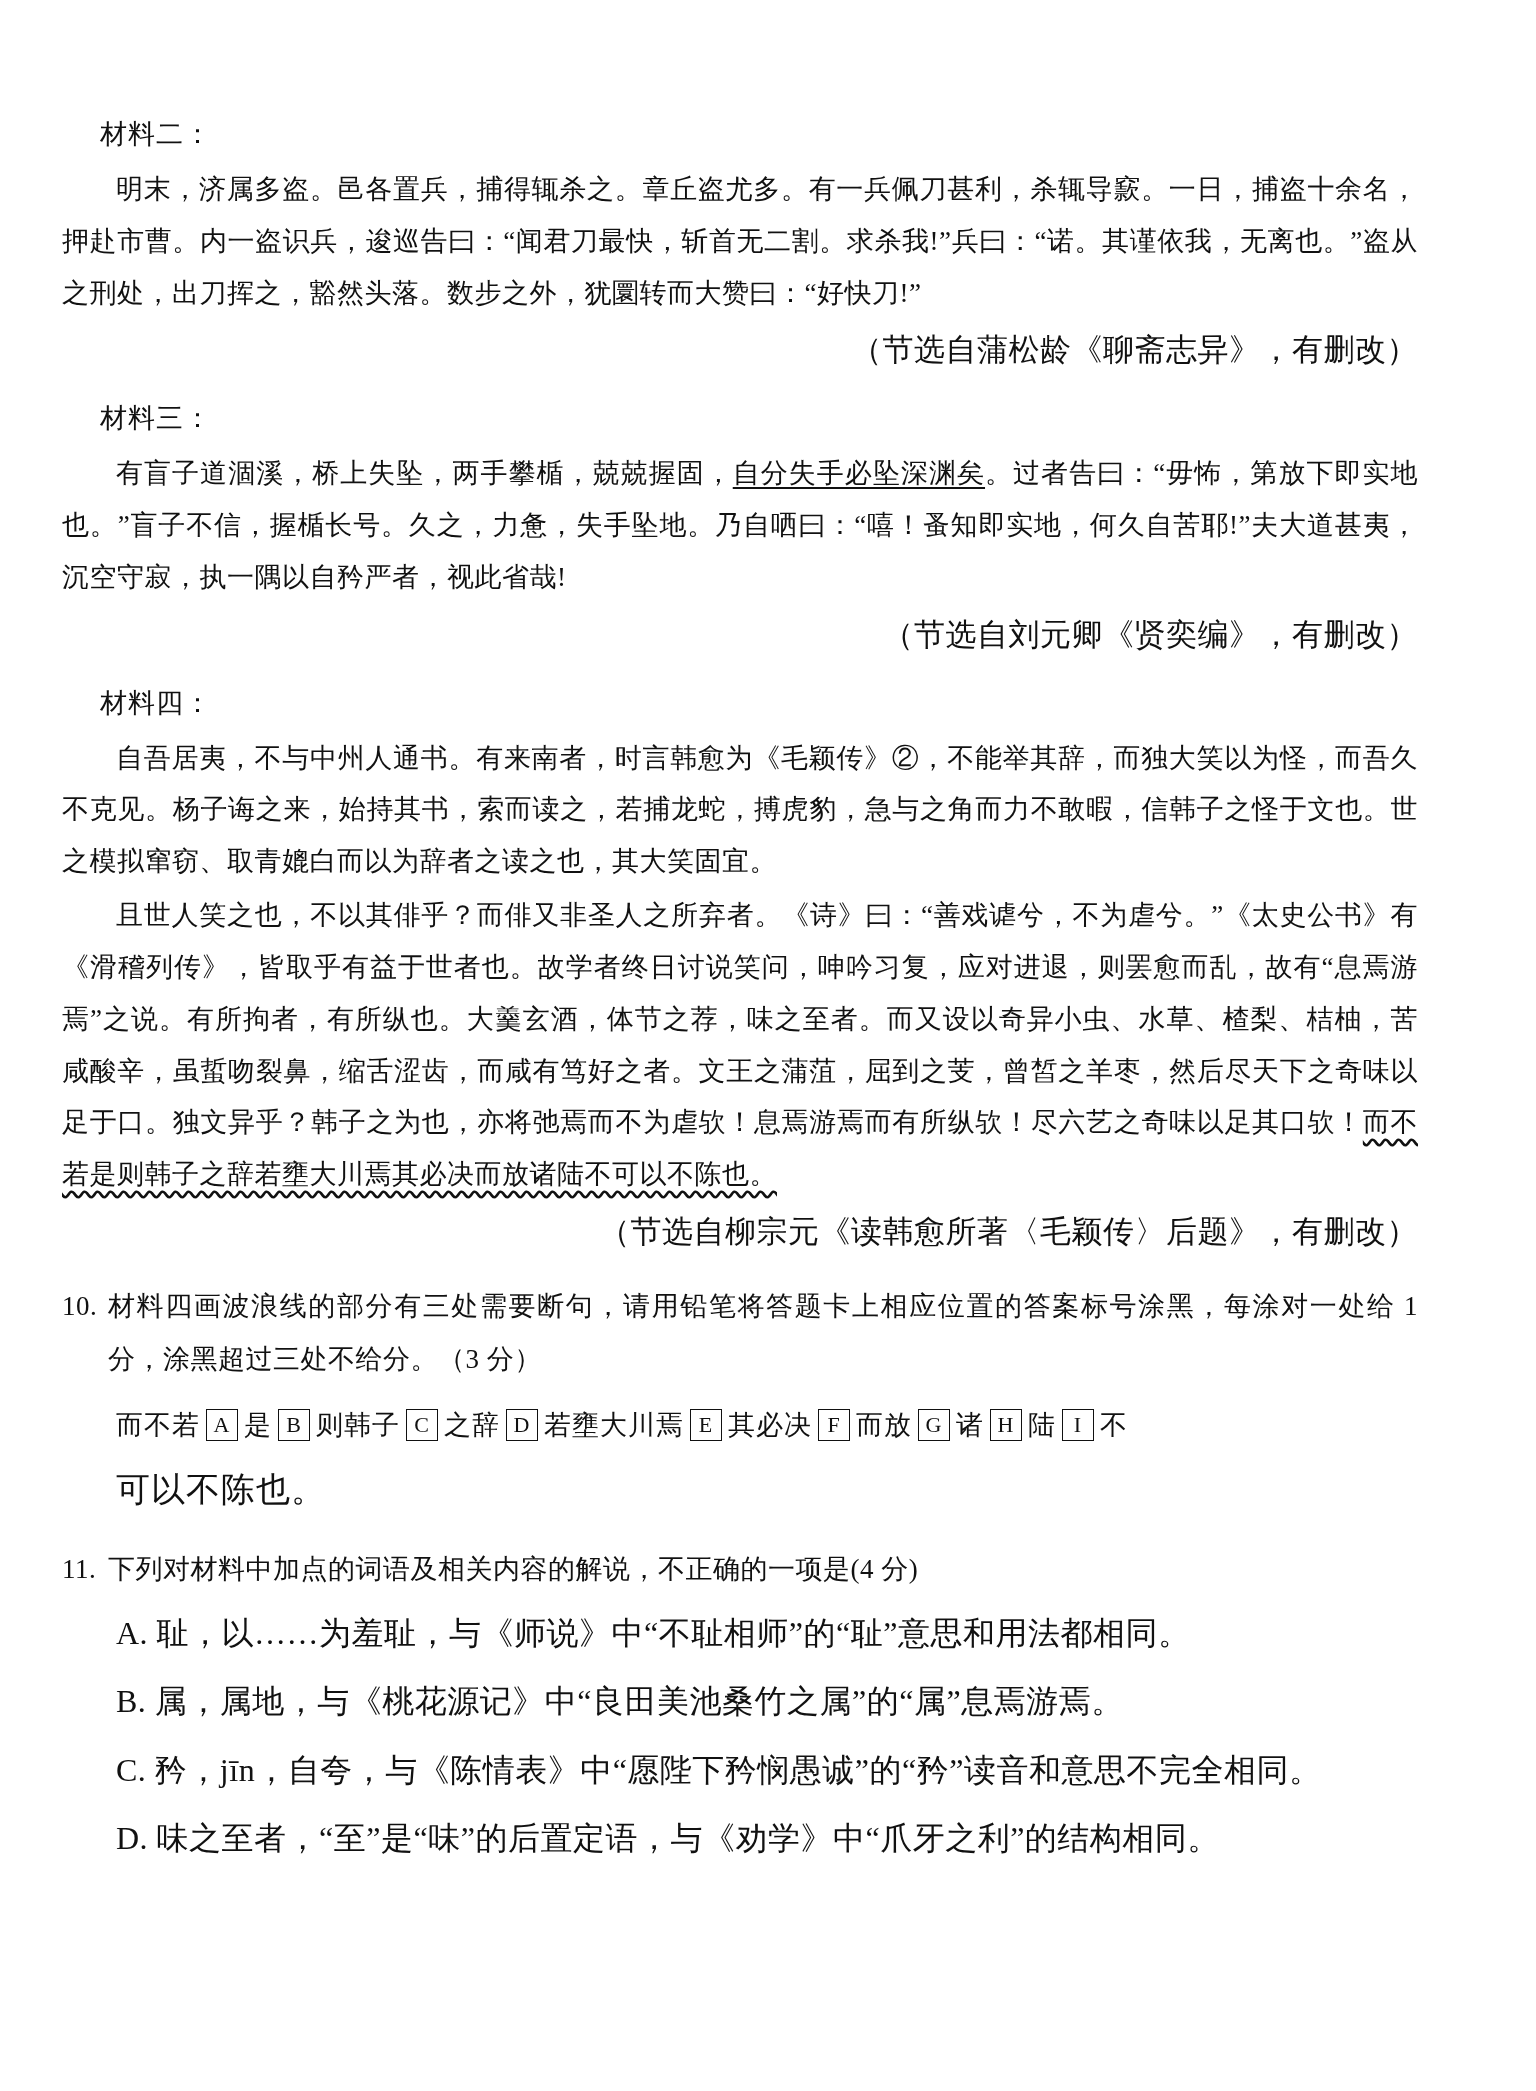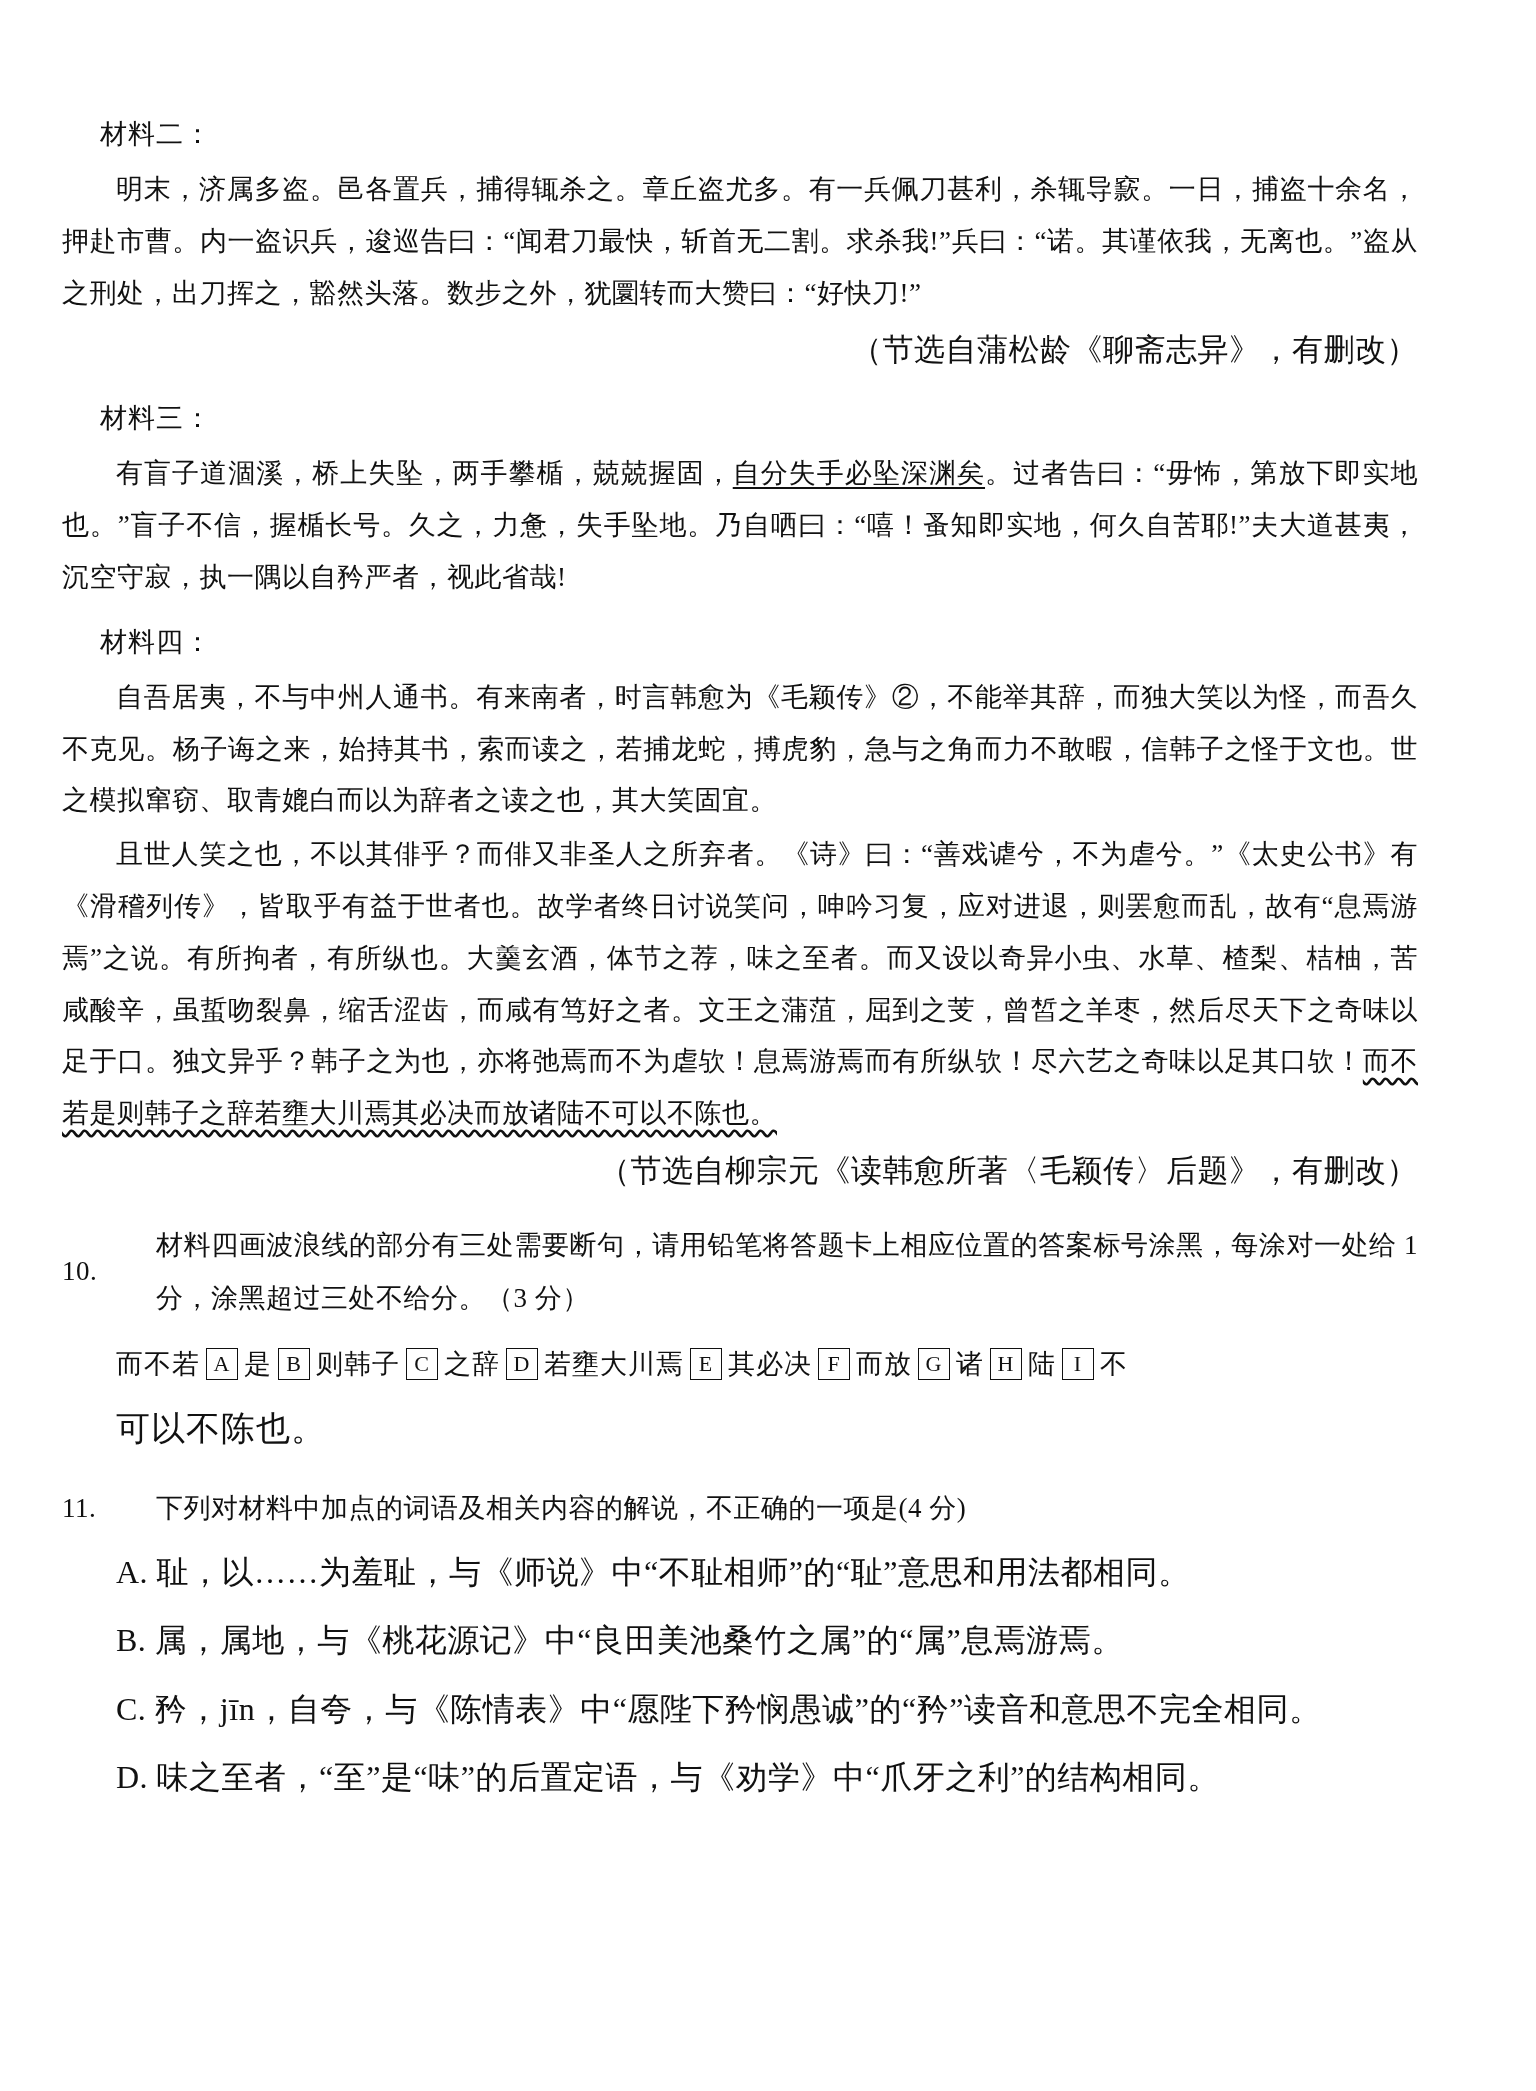--- a/index.html
+++ b/index.html
@@ -52,22 +52,21 @@
     text-decoration:underline;
     text-decoration-style:wavy;
     text-underline-offset:7px;
   }
   .q{
     font-size:27px;
     line-height:1.95;
     margin:18px 0 2px 0;
     letter-spacing:0.5px;
     display:flex;
-    align-items:center;
-    gap:48px;
+    align-items:flex-start;
   }
   .q .num{flex:0 0 auto;width:46px;}
   .q .qtext{flex:1 1 auto;text-align:justify;text-justify:inter-ideograph;}
   .opts{margin:4px 0 0 0;}
   .opt{
     font-size:32px;
     line-height:1.95;
     margin:6px 0 0 54px;
     letter-spacing:0.5px;
     text-align:justify;
@@ -104,20 +103,21 @@
 
   <div class="block">
     <div class="label">材料二：</div>
     <p class="para">明末，济属多盗。邑各置兵，捕得辄杀之。章丘盗尤多。有一兵佩刀甚利，杀辄导窾。一日，捕盗十余名，押赴市曹。内一盗识兵，逡巡告曰：“闻君刀最快，斩首无二割。求杀我!”兵曰：“诺。其谨依我，无离也。”盗从之刑处，出刀挥之，豁然头落。数步之外，犹圜转而大赞曰：“好快刀!”</p>
     <div class="source">（节选自蒲松龄《聊斋志异》，有删改）</div>
   </div>
 
   <div class="block">
     <div class="label">材料三：</div>
     <p class="para">有盲子道涸溪，桥上失坠，两手攀楯，兢兢握固，<span class="underline">自分失手必坠深渊矣</span>。过者告曰：“毋怖，第放下即实地也。”盲子不信，握楯长号。久之，力惫，失手坠地。乃自哂曰：“嘻！蚤知即实地，何久自苦耶!”夫大道甚夷，沉空守寂，执一隅以自矜严者，视此省哉!</p>
+    <div class="source">（节选自刘元卿《贤奕编》，有删改）</div>
   </div>
 
   <div class="block">
     <div class="label">材料四：</div>
     <p class="para">自吾居夷，不与中州人通书。有来南者，时言韩愈为《毛颖传》②，不能举其辞，而独大笑以为怪，而吾久不克见。杨子诲之来，始持其书，索而读之，若捕龙蛇，搏虎豹，急与之角而力不敢暇，信韩子之怪于文也。世之模拟窜窃、取青媲白而以为辞者之读之也，其大笑固宜。</p>
     <p class="para">且世人笑之也，不以其俳乎？而俳又非圣人之所弃者。《诗》曰：“善戏谑兮，不为虐兮。”《太史公书》有《滑稽列传》，皆取乎有益于世者也。故学者终日讨说笑问，呻吟习复，应对进退，则罢愈而乱，故有“息焉游焉”之说。有所拘者，有所纵也。大羹玄酒，体节之荐，味之至者。而又设以奇异小虫、水草、楂梨、桔柚，苦咸酸辛，虽蜇吻裂鼻，缩舌涩齿，而咸有笃好之者。文王之蒲菹，屈到之芰，曾皙之羊枣，然后尽天下之奇味以足于口。独文异乎？韩子之为也，亦将弛焉而不为虐欤！息焉游焉而有所纵欤！尽六艺之奇味以足其口欤！<span class="wavy">而不若是则韩子之辞若壅大川焉其必决而放诸陆不可以不陈也。</span></p>
     <div class="source">（节选自柳宗元《读韩愈所著〈毛颖传〉后题》，有删改）</div>
   </div>
 
 

